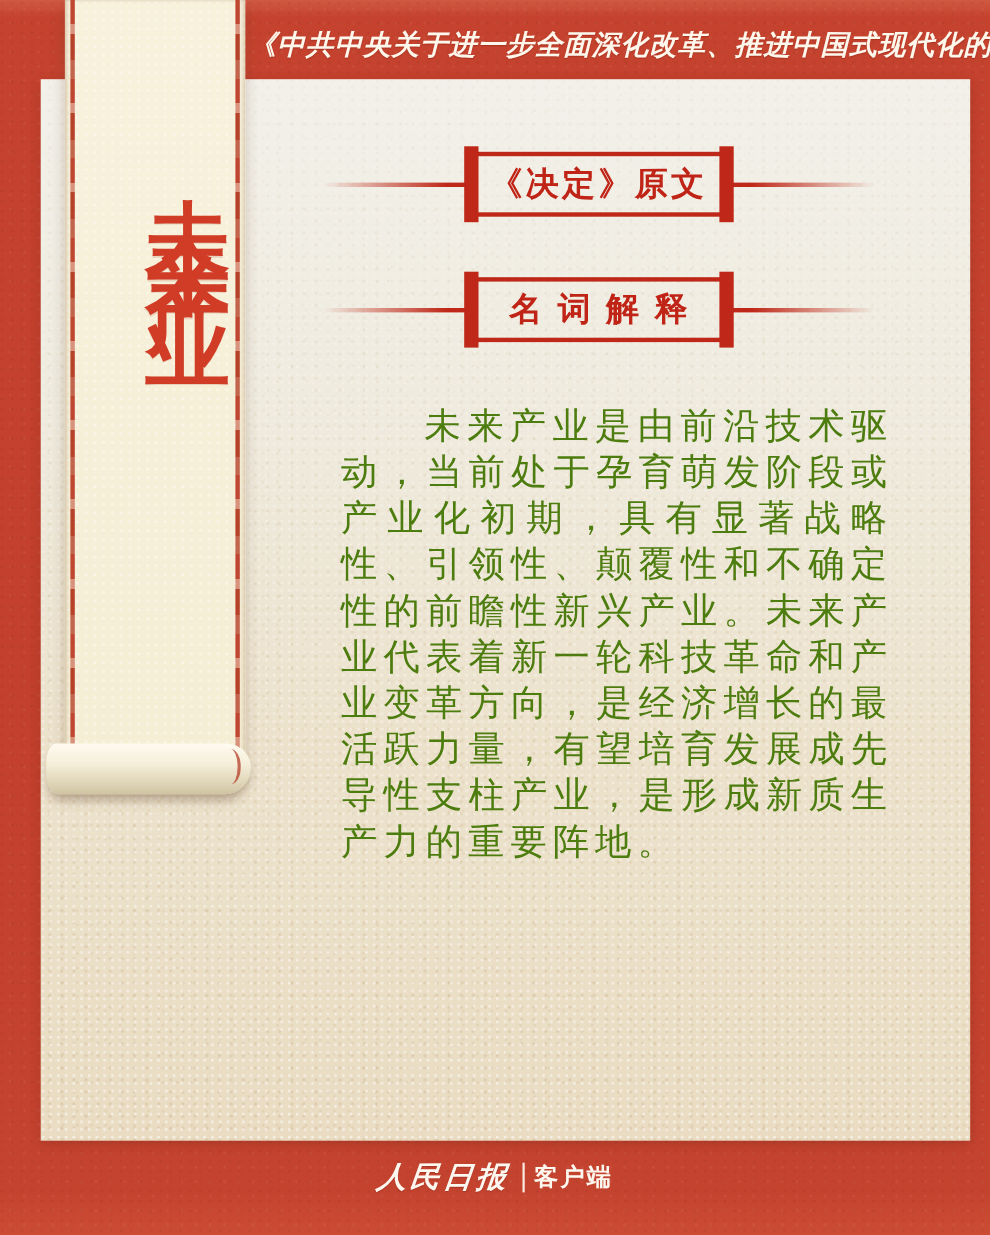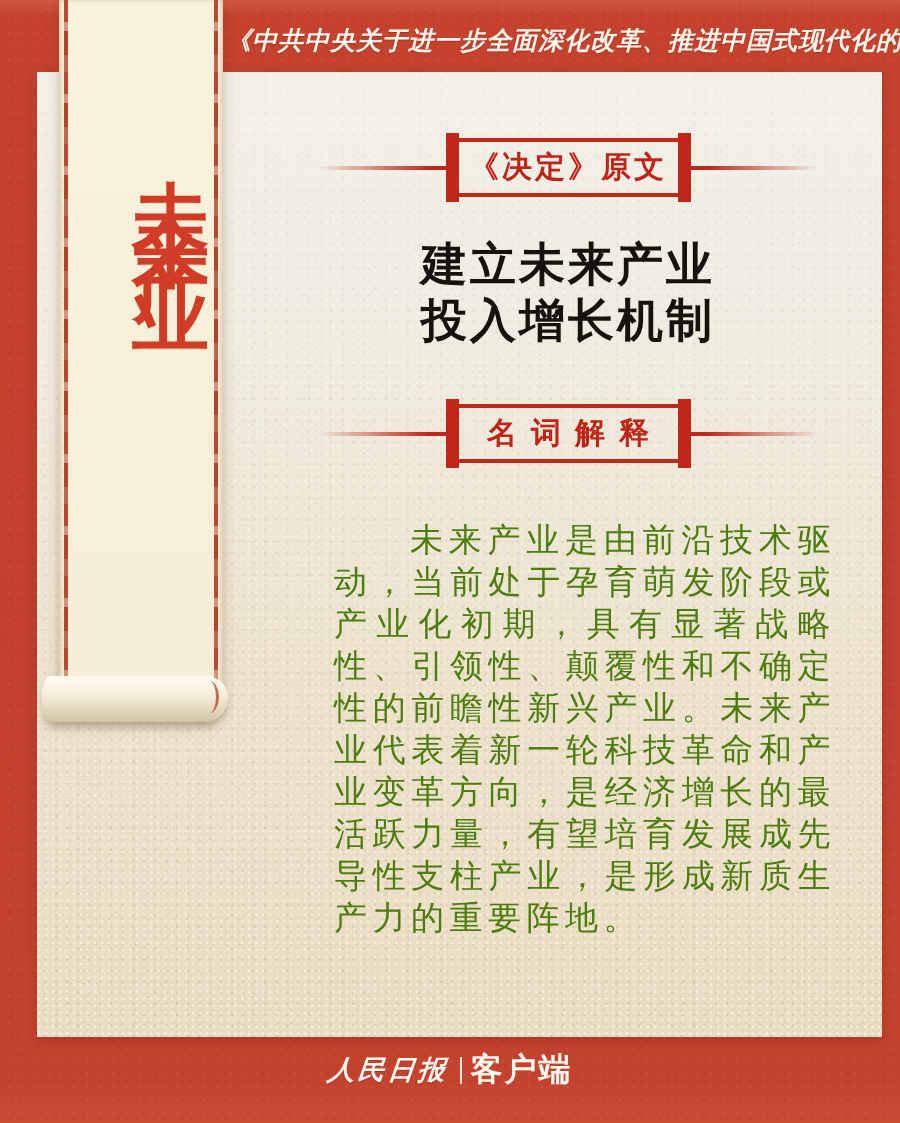--- a/index.html
+++ b/index.html
@@ -83,21 +83,21 @@
   }
   .banner-curl::after {
     content:"";
     position:absolute; right:9px; top:5px; width:16px; height:32px;
     border-right:3px solid rgba(180,62,40,.75);
     border-radius:50%;
   }
 
   
   .content {
-    position:absolute; left:240px; top:72px; width:656px;
+    position:absolute; left:216px; top:72px; width:656px;
     display:flex; flex-direction:column; align-items:center;
   }
 
   .badge-row { display:flex; align-items:center; }
   .badge-row.quote { margin-top:66px; }
   .badge-row.definition { margin-top:55px; }
   .badge-hline { width:132px; height:4px; }
   .badge-hline.left  { background:linear-gradient(90deg, rgba(191,39,24,0), #bf2718 85%); }
   .badge-hline.right { background:linear-gradient(270deg, rgba(191,39,24,0), #bf2718 85%); }
   .badge {
@@ -154,21 +154,21 @@
     letter-spacing:3px;
     transform:skewX(-6deg);
     text-shadow:0 1px 1px rgba(110,20,10,.3);
   }
   .brand-divider {
     width:2px; height:27px; margin:0 9px 0 12px;
     background:rgba(255,250,240,.92);
   }
   .brand-suffix {
     font-family:Liberation Sans, sans-serif;
-    font-size:32px; font-weight:700;
+    font-size:22px; font-weight:700;
     letter-spacing:2px;
   }
 </style>
 </head>
 <body>
 
 <div class="doc-title">《中共中央关于进一步全面深化改革、推进中国式现代化的决定》</div>
 
 <div class="panel">
   <div class="panel-noise"></div>
@@ -179,24 +179,20 @@
   <div class="badge-row quote">
     <span class="badge-hline left"></span>
     <div class="badge">
       <span class="badge-bar left"></span>
       <span class="badge-text quote">《决定》原文</span>
       <span class="badge-bar right"></span>
     </div>
     <span class="badge-hline right"></span>
   </div>
 
-  <div class="quote-title">
-    <div>建立未来产业</div>
-    <div>投入增长机制</div>
-  </div>
 
   <div class="badge-row definition">
     <span class="badge-hline left"></span>
     <div class="badge">
       <span class="badge-bar left"></span>
       <span class="badge-text definition">名词解释</span>
       <span class="badge-bar right"></span>
     </div>
     <span class="badge-hline right"></span>
   </div>

